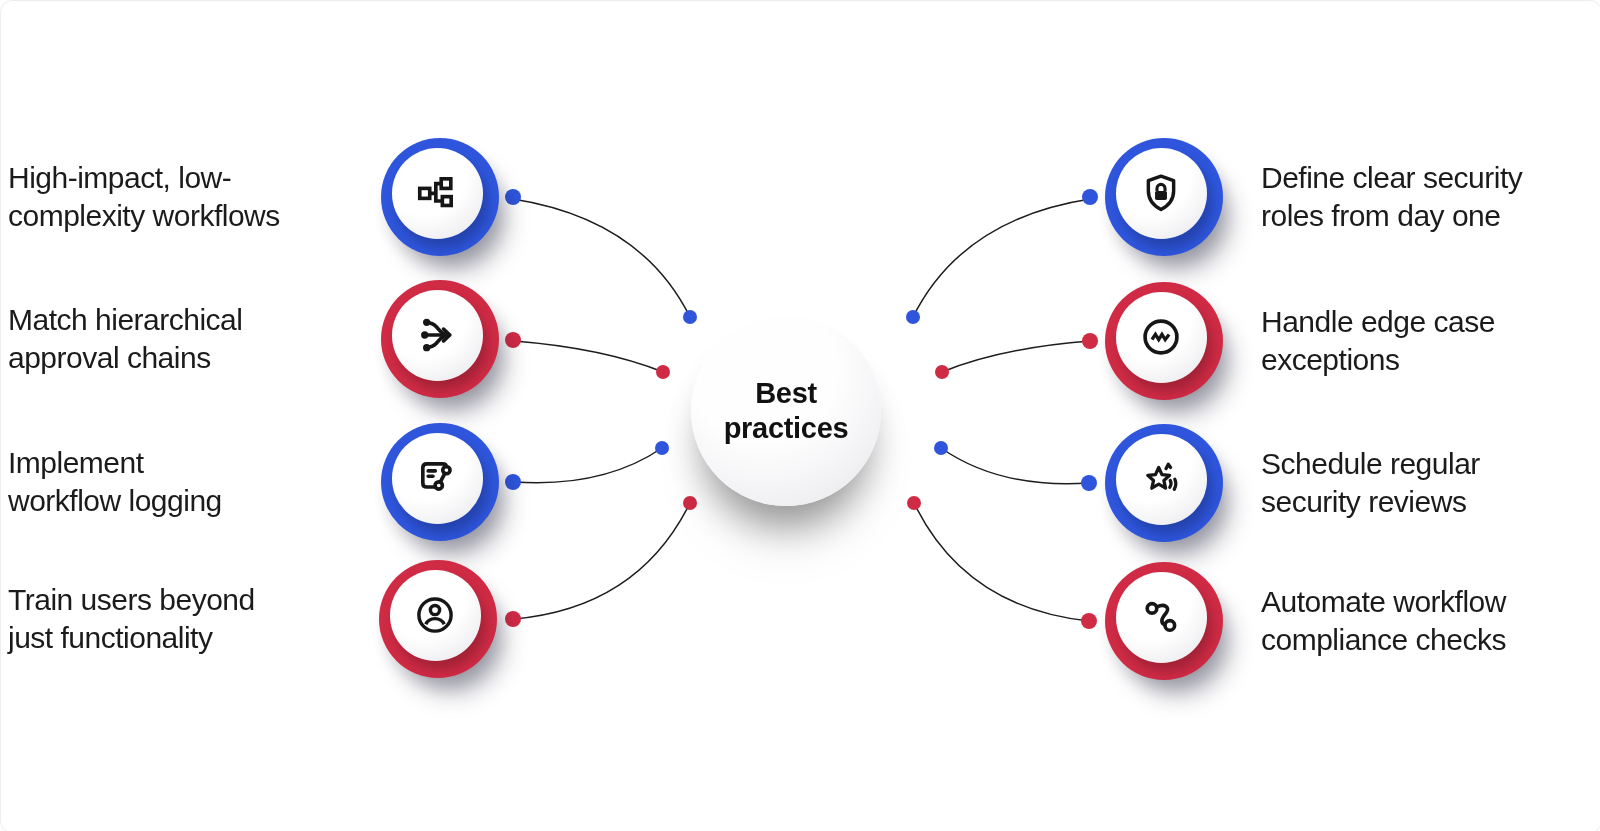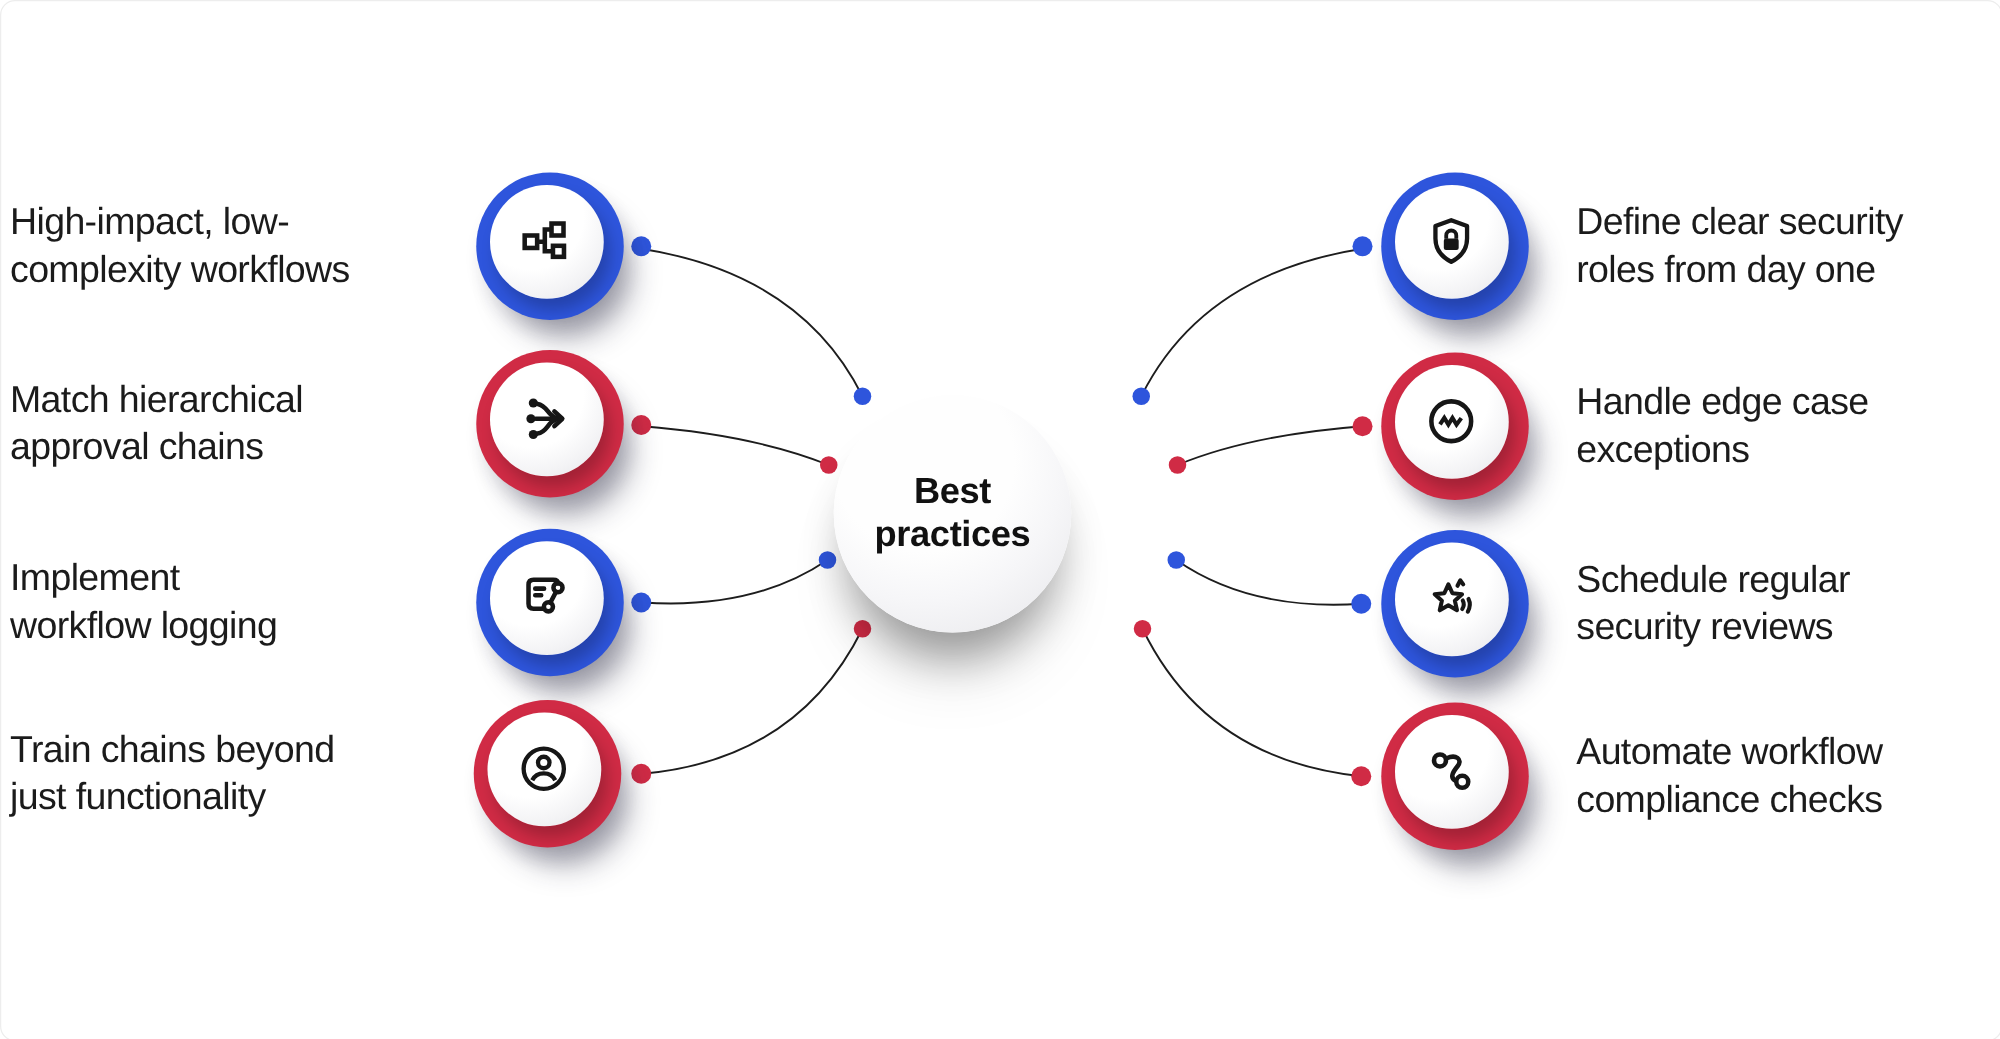--- a/index.html
+++ b/index.html
@@ -20,21 +20,21 @@
     width:91px;height:91px;border-radius:50%;
     background:radial-gradient(circle at 36% 28%, #ffffff 48%, #f3f3f5 72%, #e6e6ea 92%, #dfdfe4 100%);
     display:flex;align-items:center;justify-content:center;
     transform:translate(-3px,-4px);
     box-shadow:5px 9px 12px rgba(0,0,0,.22);
   }
   .badge svg{width:46px;height:46px;display:block;}
 
   
   .sphere{
-    position:absolute;left:666px;top:315px;width:190px;height:190px;border-radius:50%;
+    position:absolute;left:690px;top:315px;width:190px;height:190px;border-radius:50%;
     background:radial-gradient(circle at 38% 28%, #fefefe 40%, #f6f6f8 62%, #ececef 84%, #e0e0e4 100%);
     display:flex;align-items:center;justify-content:center;text-align:center;
     box-shadow:0 30px 34px -10px rgba(0,0,0,.30), 0 48px 60px -24px rgba(0,0,0,.18);
   }
   .sphere .title{
     font-size:29px;font-weight:700;color:#111;line-height:1.22;
     letter-spacing:-.3px;white-space:pre-line;
   }
 
   
@@ -84,21 +84,21 @@
     <div class="title">Best
 practices</div>
   </div>
 
   <div class="label left" style="left:7px;top:196px;">High-impact, low-
 complexity workflows</div>
   <div class="label left" style="left:7px;top:481px;">Implement
 workflow logging</div>
   <div class="label left" style="left:7px;top:338px;">Match hierarchical
 approval chains</div>
-  <div class="label left" style="left:7px;top:618px;">Train chains beyond
+  <div class="label left" style="left:7px;top:618px;">Train users beyond
 just functionality</div>
 
   <div class="badge" style="left: 380px; top: 137px; background: rgb(46, 85, 220);">
     <div class="face">
       <svg viewBox="0 0 24 24" fill="none" stroke="#161616" stroke-width="1.9">
         <rect x="3" y="9.6" width="5.2" height="5.2"></rect>
         <path d="M8.2 12.2 H11.4 M11.4 12.2 V7.1 H14.2 M11.4 12.2 V16.2 H14.8"></path>
         <rect x="14.2" y="4.6" width="5" height="5"></rect>
         <rect x="14.8" y="13.9" width="4.6" height="4.6"></rect>
       </svg>

